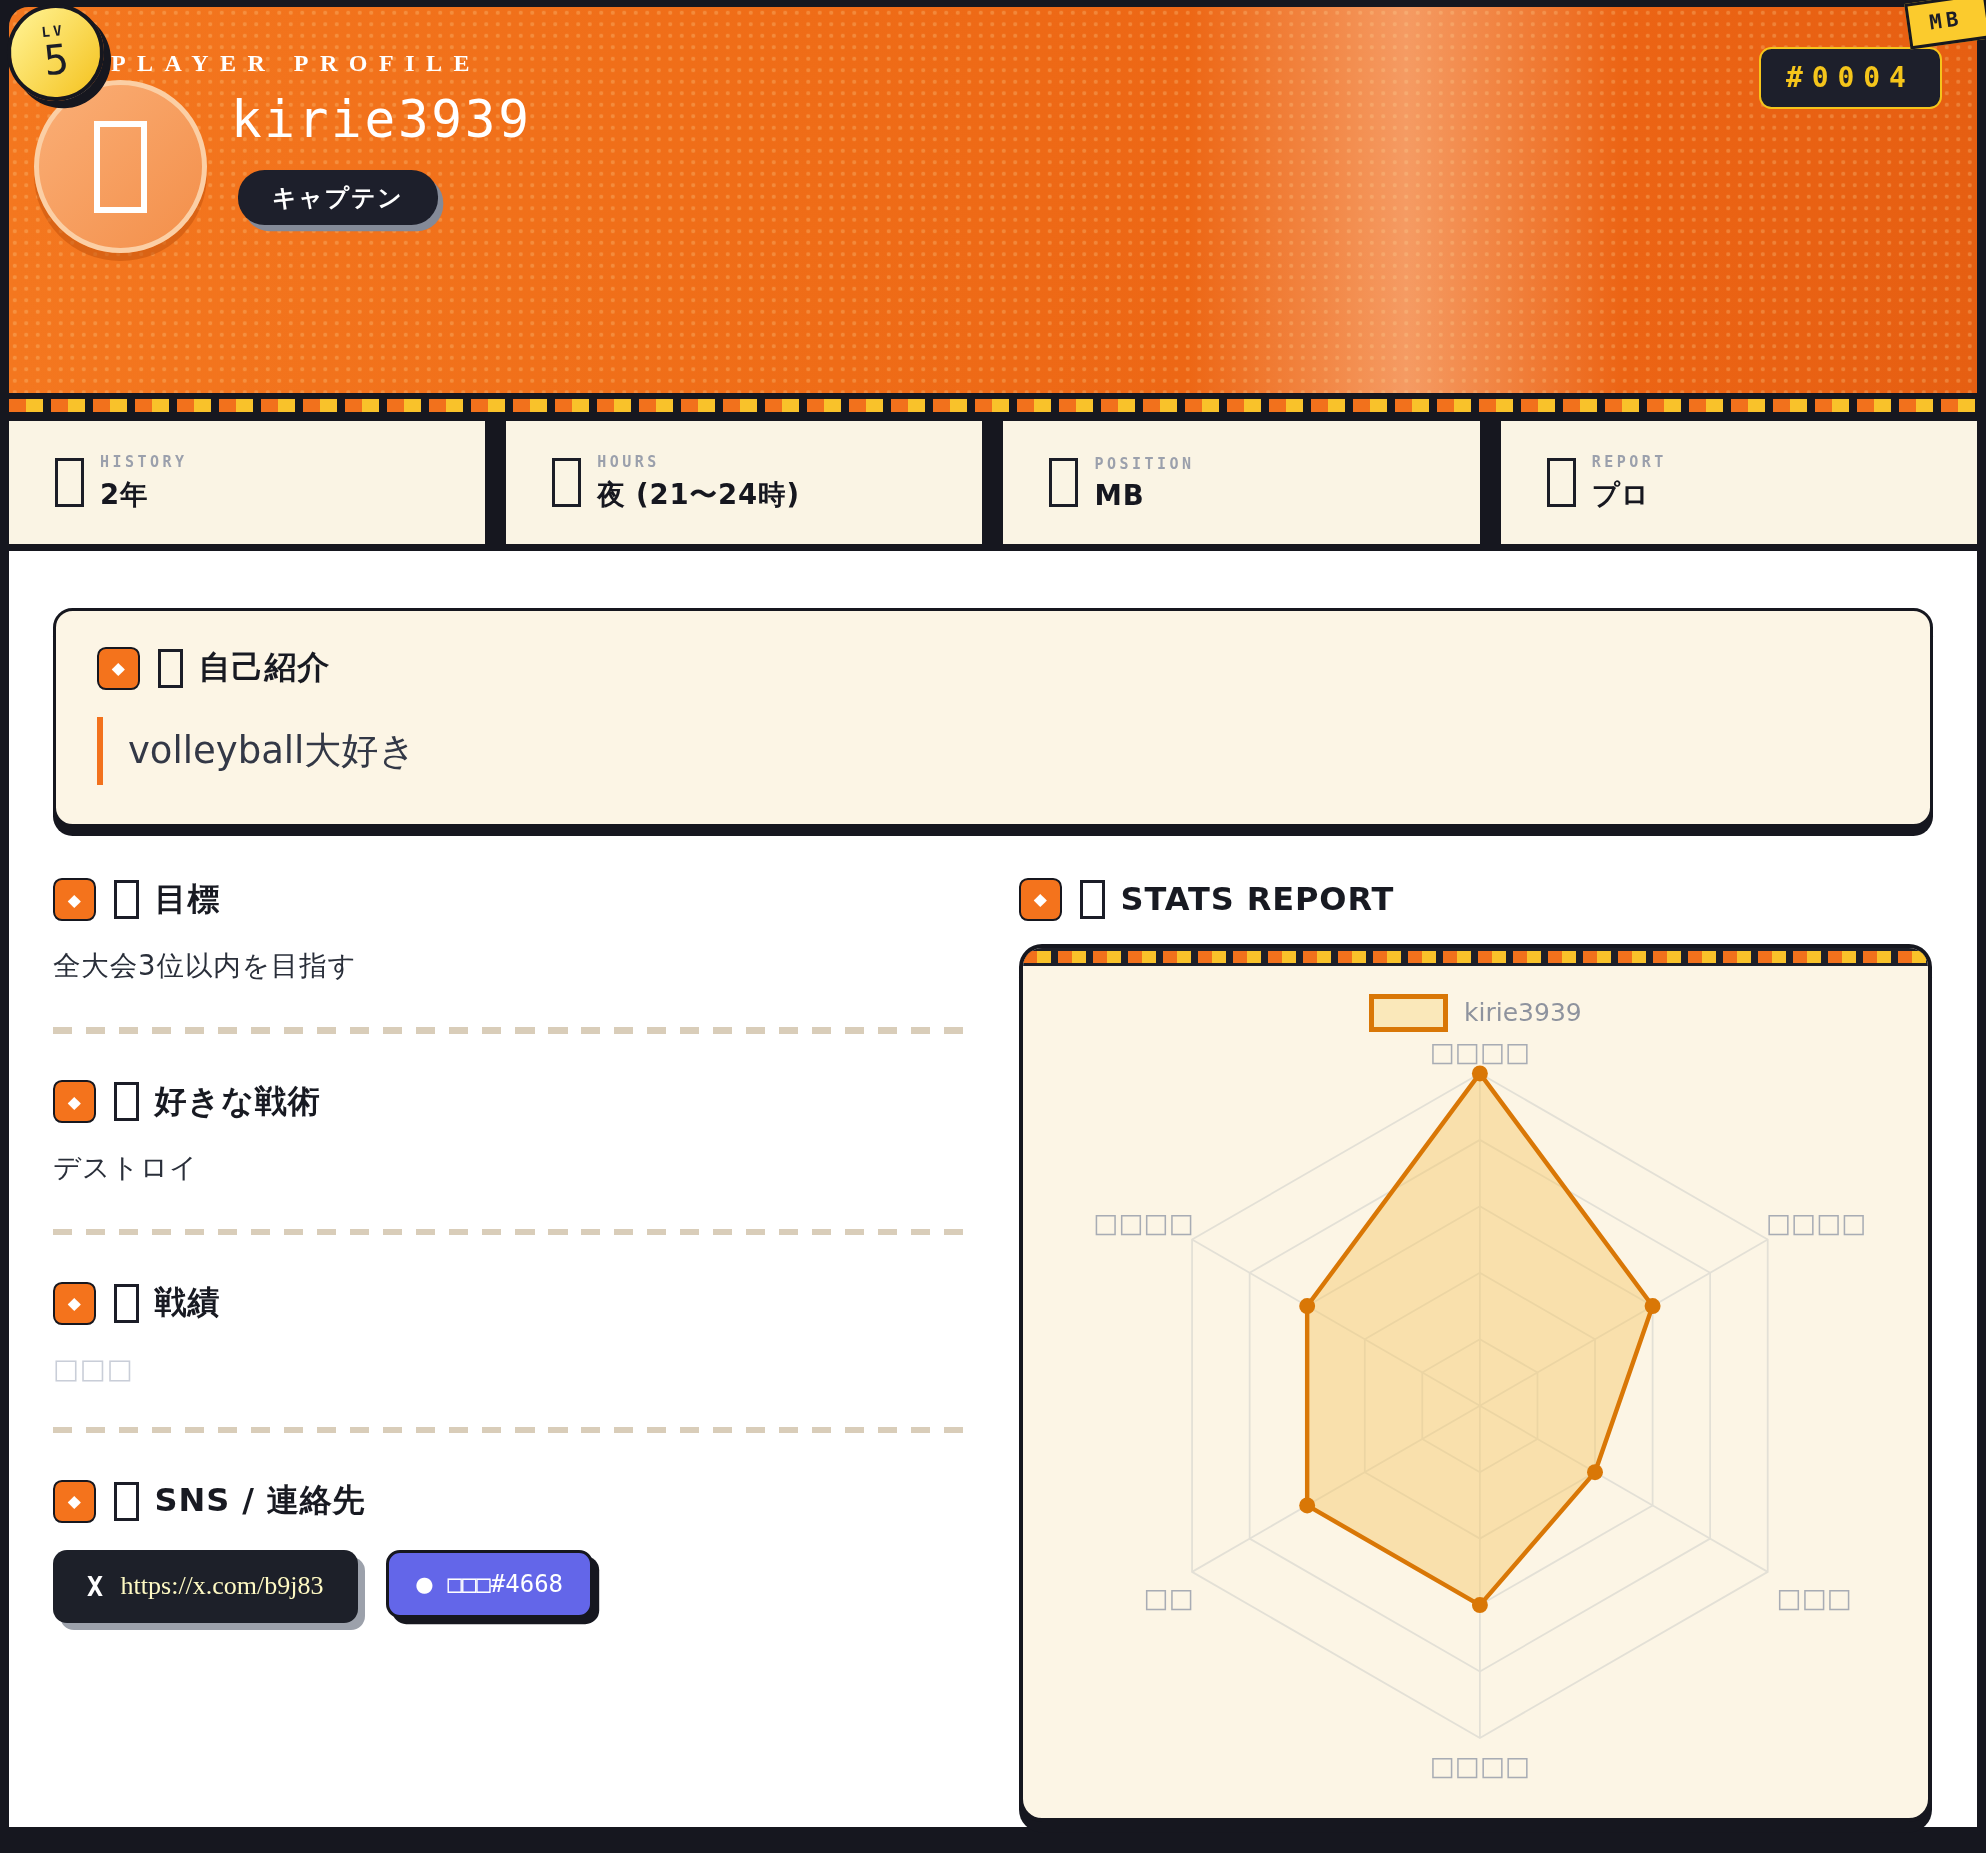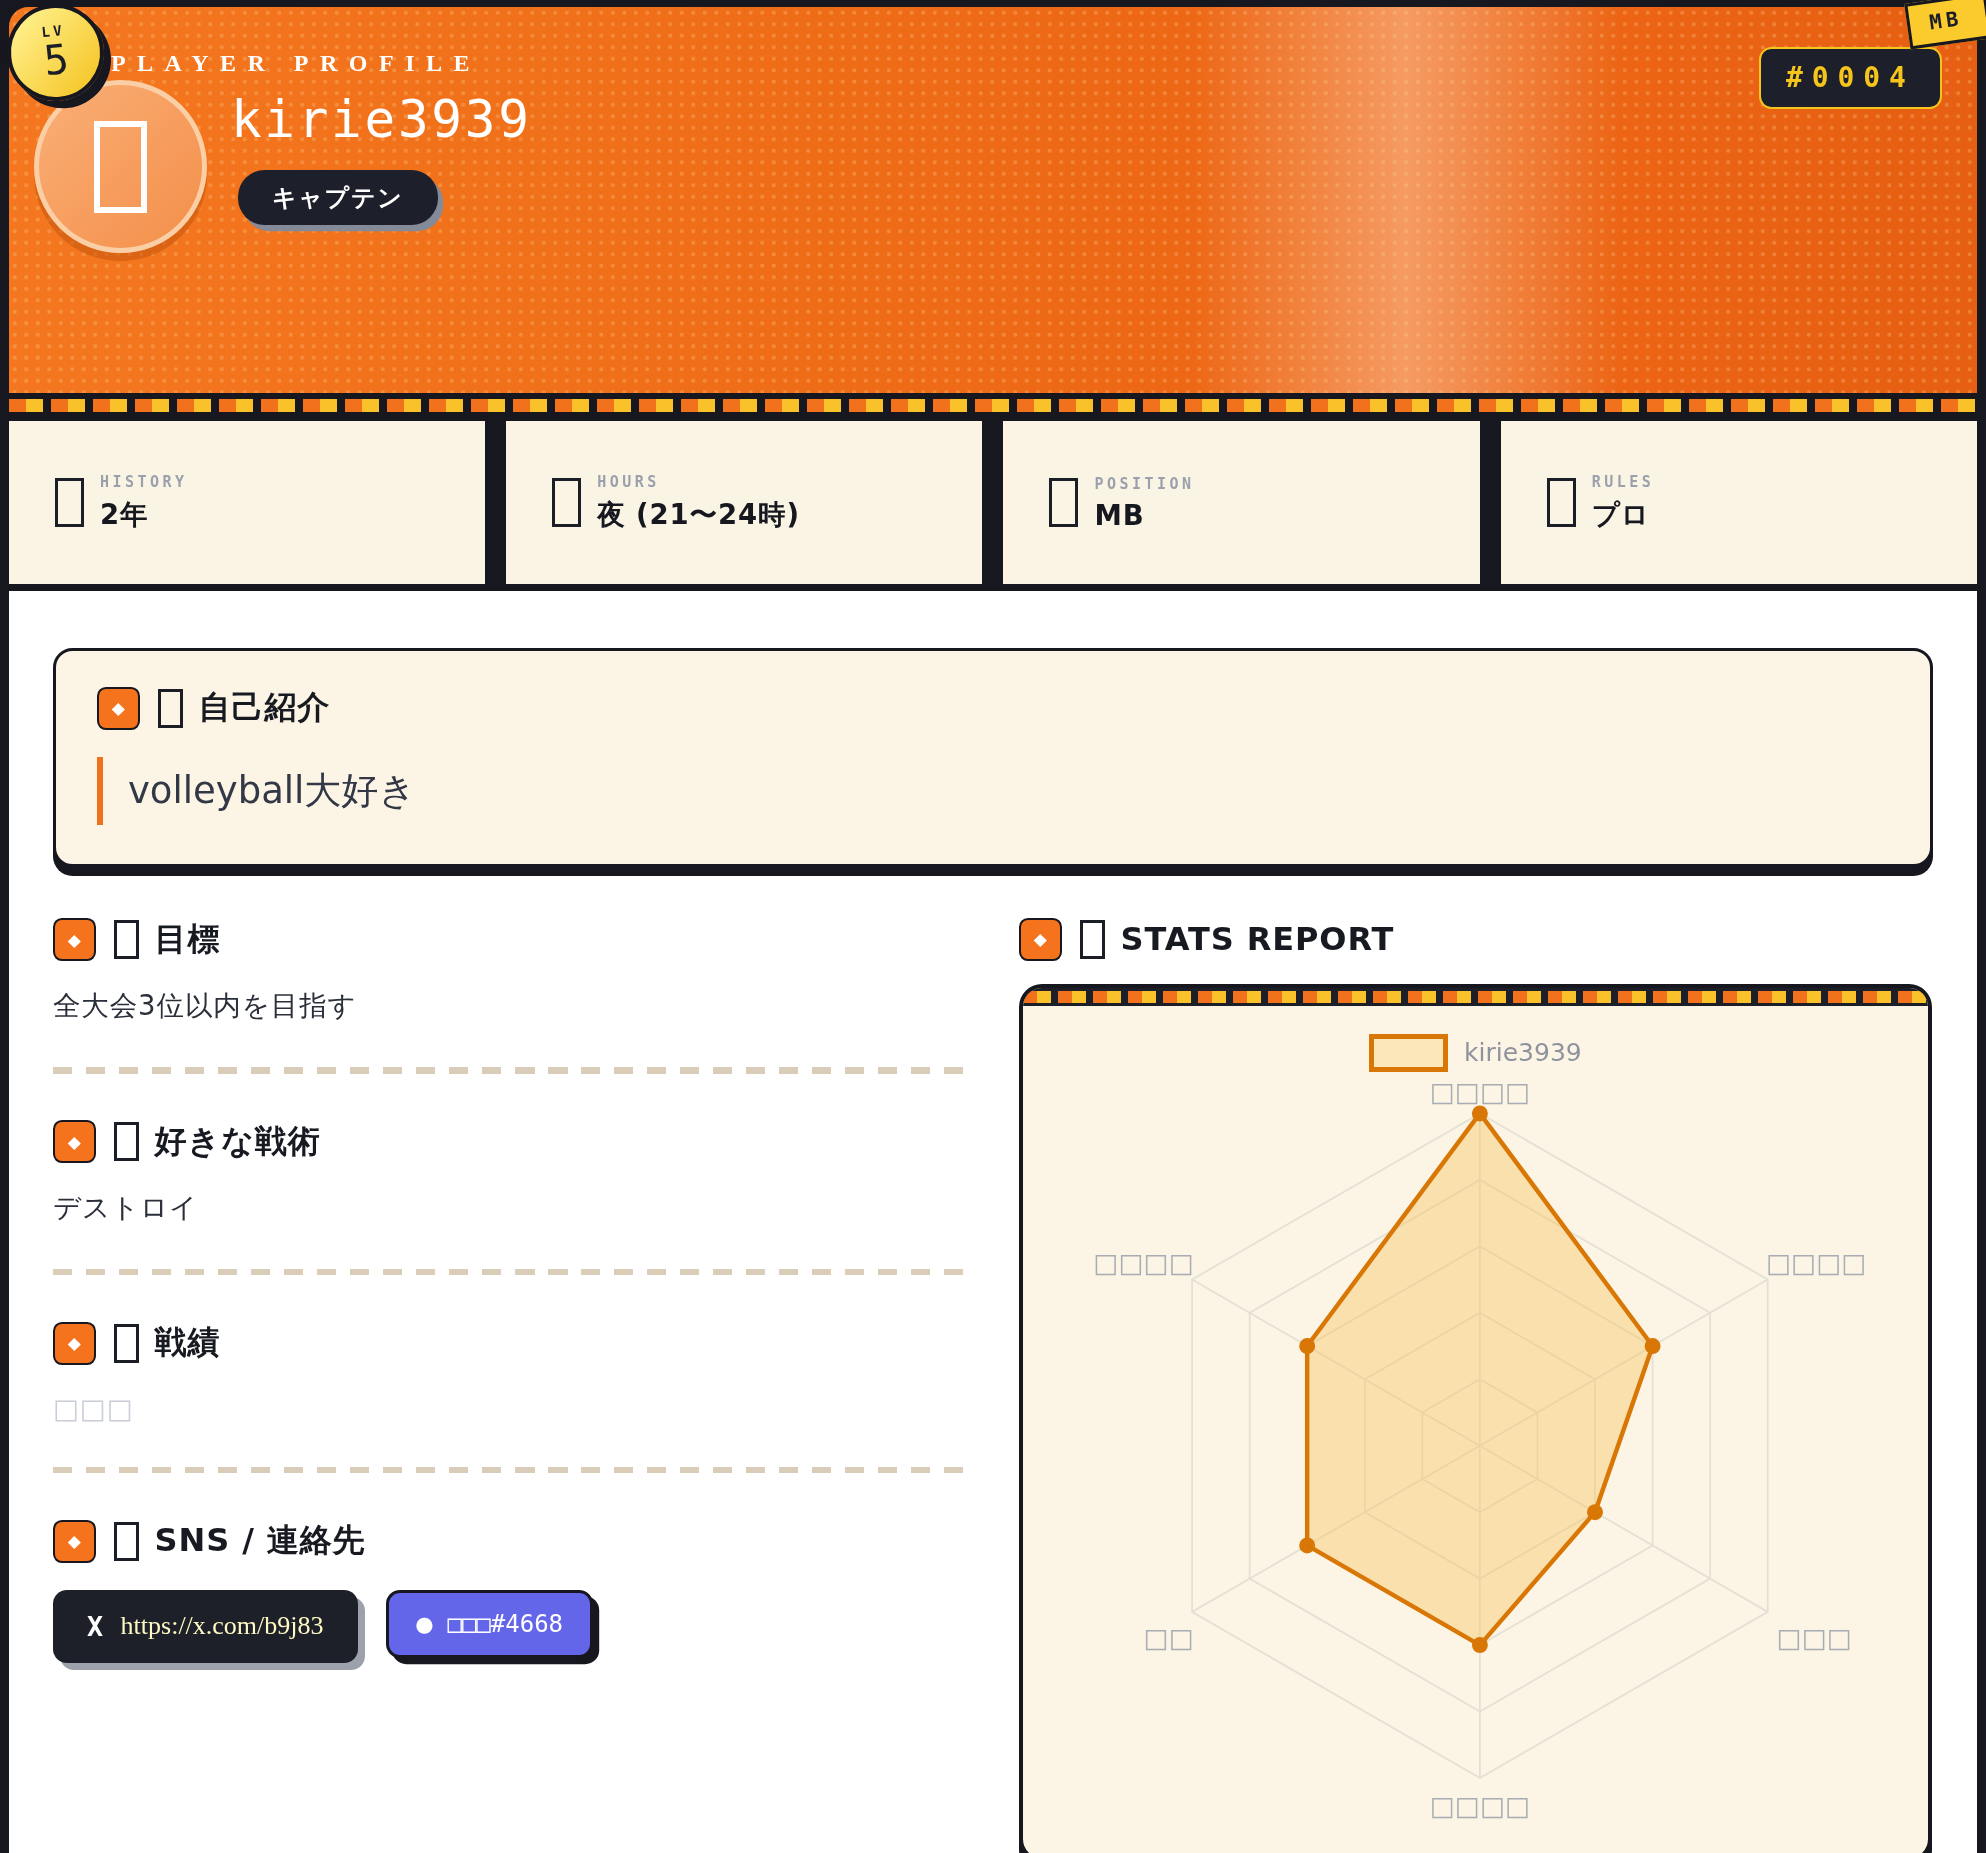--- a/index.html
+++ b/index.html
@@ -67,21 +67,21 @@
   
   .stripe-bar{height:26.6px;background:#16171F;position:relative;}
   .stripe-bar::before{
     content:"";position:absolute;left:0;right:0;top:6.2px;height:13.3px;
     background:repeating-linear-gradient(90deg,#F2711C 0 17px,#F9C22A 17px 34px,rgba(0,0,0,0) 34px 42px);
   }
 
   
   .stats-row{display:flex;gap:21px;margin-top:1.8px;margin-bottom:7px;}
   .stat-card{
-    flex:1;height:163px;background:#FAF4E4;
+    flex:1;height:123px;background:#FAF4E4;
     display:flex;align-items:center;padding-left:46px;box-sizing:border-box;
   }
   .stat-tofu{width:23px;height:43px;border:3.5px solid #1B1D27;margin-right:16px;flex:none;}
   .stat-label{font-family:"DejaVu Sans Mono",monospace;font-weight:700;font-size:15px;letter-spacing:3.5px;color:#9BA0AC;}
   .stat-value{font-size:27.5px;font-weight:700;color:#16171F;margin-top:5.3px;letter-spacing:0.9px;}
 
   
   .main{background:#FFFFFF;height:1276px;box-sizing:border-box;padding:57px 44px 0 44px;}
 
   .intro-card{
@@ -189,21 +189,21 @@
     <div class="stat-card">
       <div class="stat-tofu"></div>
       <div>
         <div class="stat-label">POSITION</div>
         <div class="stat-value">MB</div>
       </div>
     </div>
     <div class="stat-card">
       <div class="stat-tofu"></div>
       <div>
-        <div class="stat-label">RULES</div>
+        <div class="stat-label">REPORT</div>
         <div class="stat-value">プロ</div>
       </div>
     </div>
   </div>
 
   <div class="main">
 
     <div class="intro-card">
       <div class="sec-head">
         <div class="diamond-badge">◆</div>

